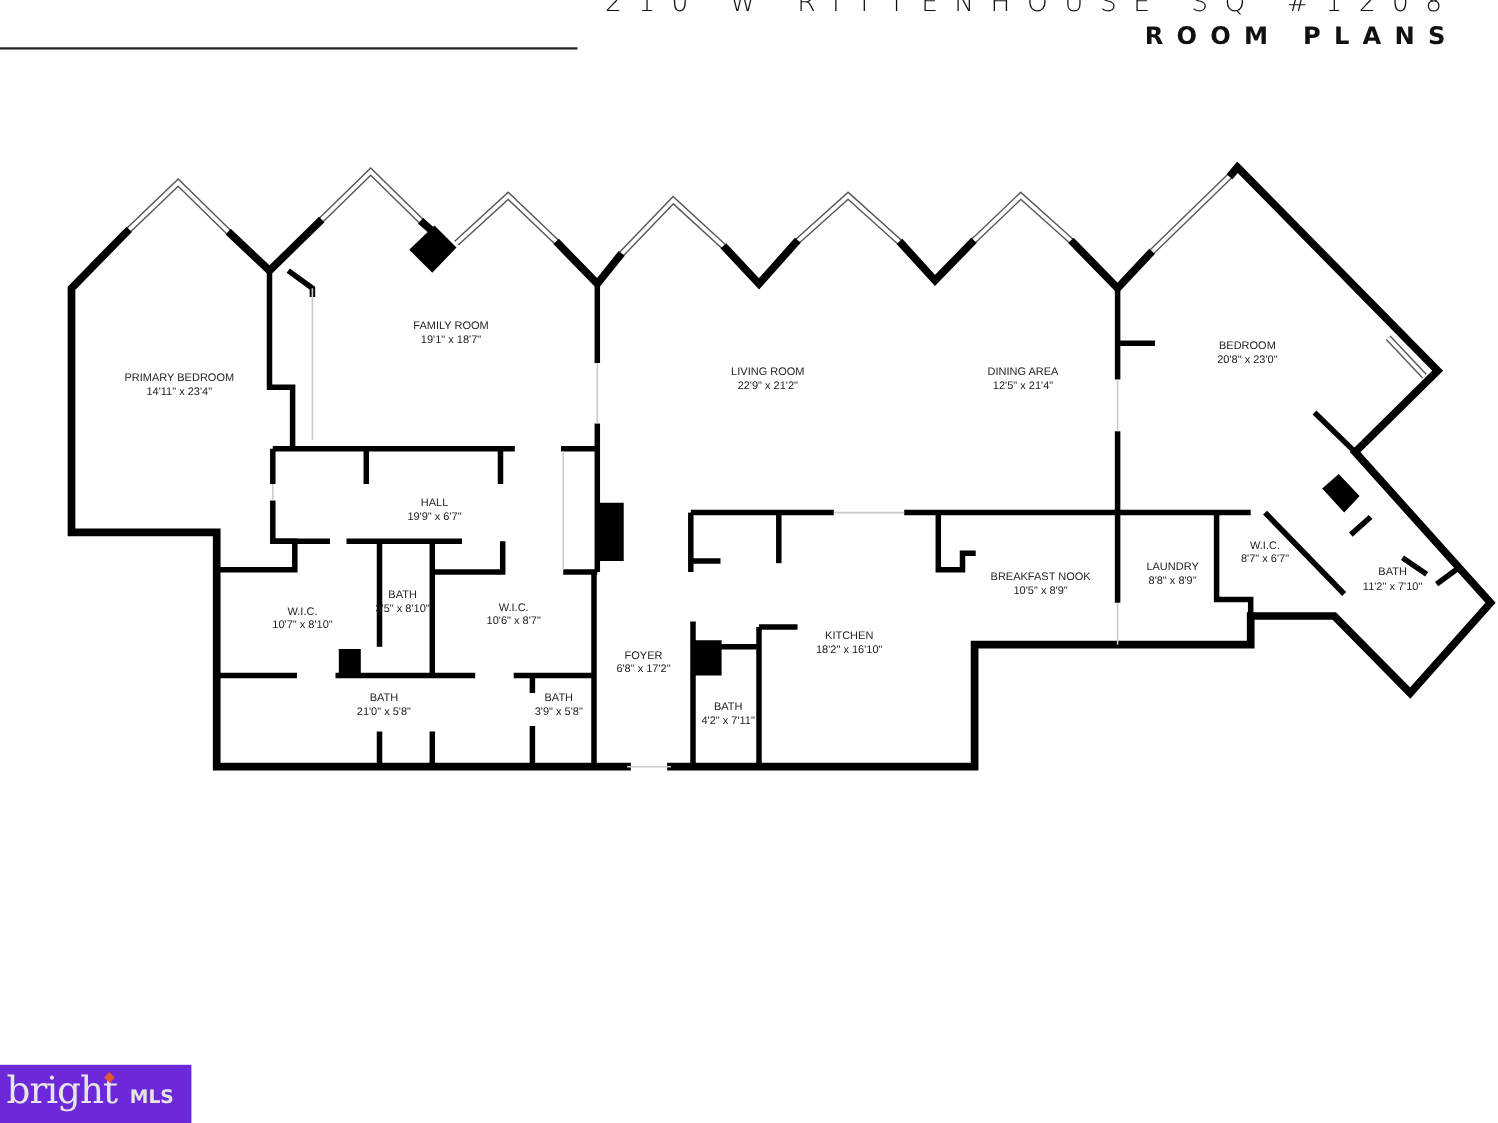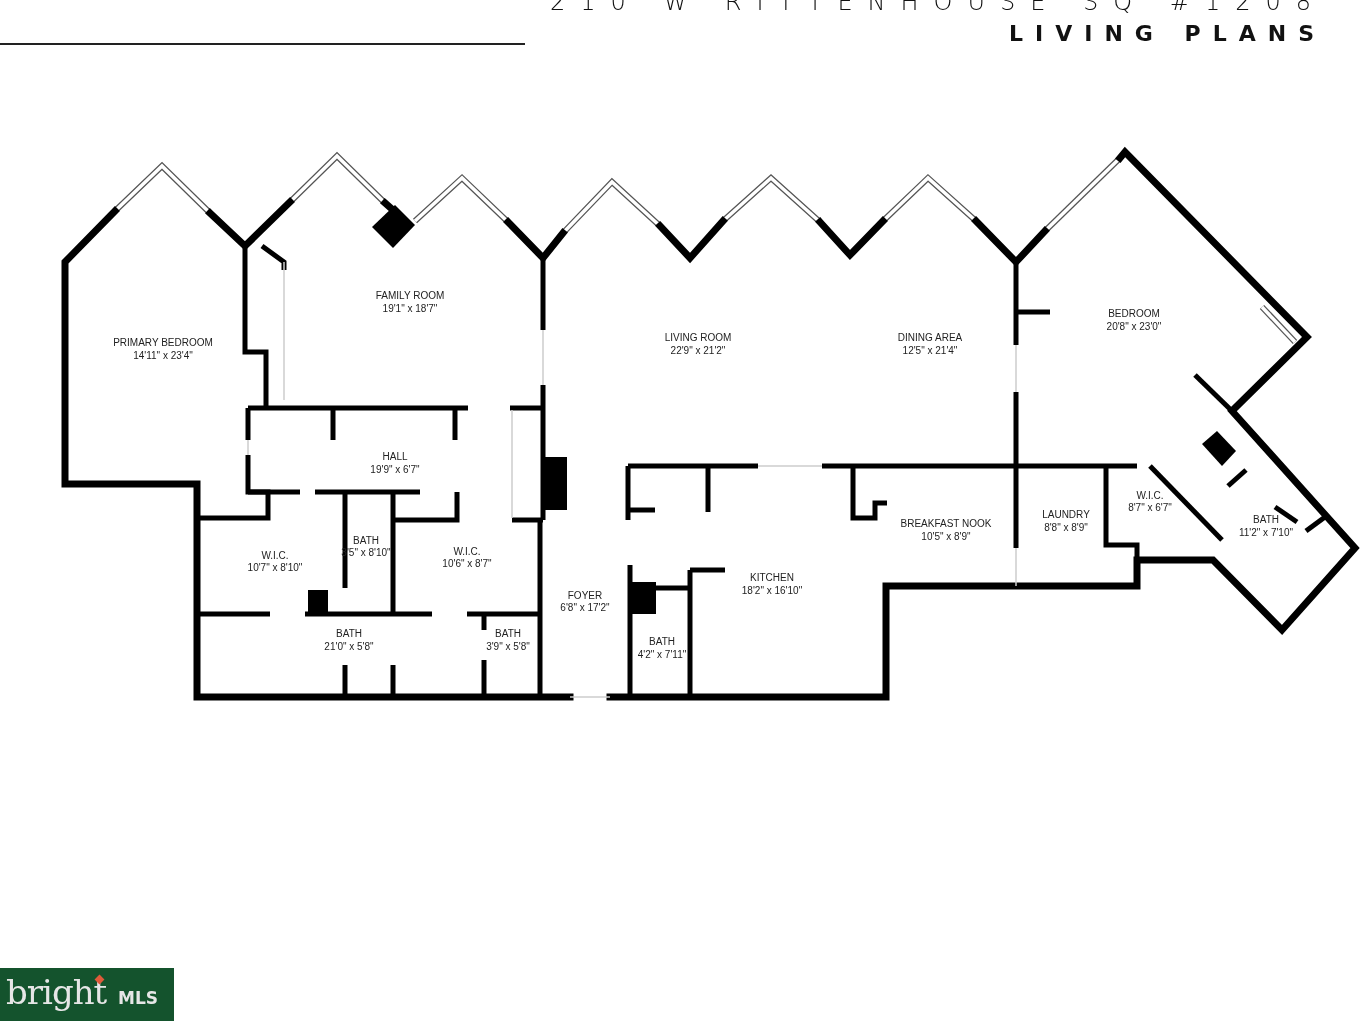--- a/index.html
+++ b/index.html
@@ -7,31 +7,31 @@
   .rule { position:absolute; left:0; top:43px; width:525px; height:2px; background:#222; }
   .addr { position:absolute; right:36px; top:-12px; font-family:"DejaVu Sans", sans-serif; font-size:24px; letter-spacing:15px; color:#111; font-weight:300; white-space:nowrap; }
   .subtitle { position:absolute; right:36px; top:21px; font-family:"DejaVu Sans", sans-serif; font-size:22px; font-weight:bold; letter-spacing:12px; color:#111; white-space:nowrap; }
   svg.plan { position:absolute; left:0; top:0; }
   .wall { stroke:#000; stroke-width:7; fill:none; stroke-linecap:square; stroke-linejoin:miter; }
   .wall-thin { stroke:#000; stroke-width:5; fill:none; }
   .win { stroke:#555; stroke-width:6; fill:none; }
   .win-in { stroke:#fff; stroke-width:3.5; fill:none; }
   .open { stroke:#ccc; stroke-width:1.5; fill:none; }
   .label { font-family:"Liberation Sans", sans-serif; font-size:10px; fill:#222; text-anchor:middle; }
-  .logo { position:absolute; left:0; top:968px; width:174px; height:53px; background:#14532d; }
+  .logo { position:absolute; left:0; top:968px; width:174px; height:53px; background:#6d28d9; }
   .logo .bright { position:absolute; left:6px; top:4px; font-family:"DejaVu Serif", serif; font-size:34px; color:#e6e6e6; letter-spacing:-1px; }
   .logo .mls { position:absolute; left:118px; top:20px; font-family:"DejaVu Sans", sans-serif; font-size:17px; color:#e6e6e6;font-weight:bold; }
   .logo .dot { position:absolute; left:96px; top:8px; width:7px; height:7px; background:#e05a3a; transform:rotate(45deg); }
 </style>
 </head>
 <body>
 
 <div class="rule"></div>
 <div class="addr">210 W RITTENHOUSE SQ #1208</div>
-<div class="subtitle">LIVING PLANS</div>
+<div class="subtitle">ROOM PLANS</div>
 
 <svg class="plan" width="1362" height="1021" viewBox="0 0 1362 1021">
 
   <g>
     <polyline class="win" points="115,211 162,166 210,213"></polyline>
     <polyline class="win-in" points="115,211 162,166 210,213"></polyline>
     <polyline class="win" points="290,202 337,156 385,203"></polyline>
     <polyline class="win-in" points="290,202 337,156 385,203"></polyline>
     <polyline class="win" points="415,221 462,178 508,222"></polyline>
     <polyline class="win-in" points="415,221 462,178 508,222"></polyline>

